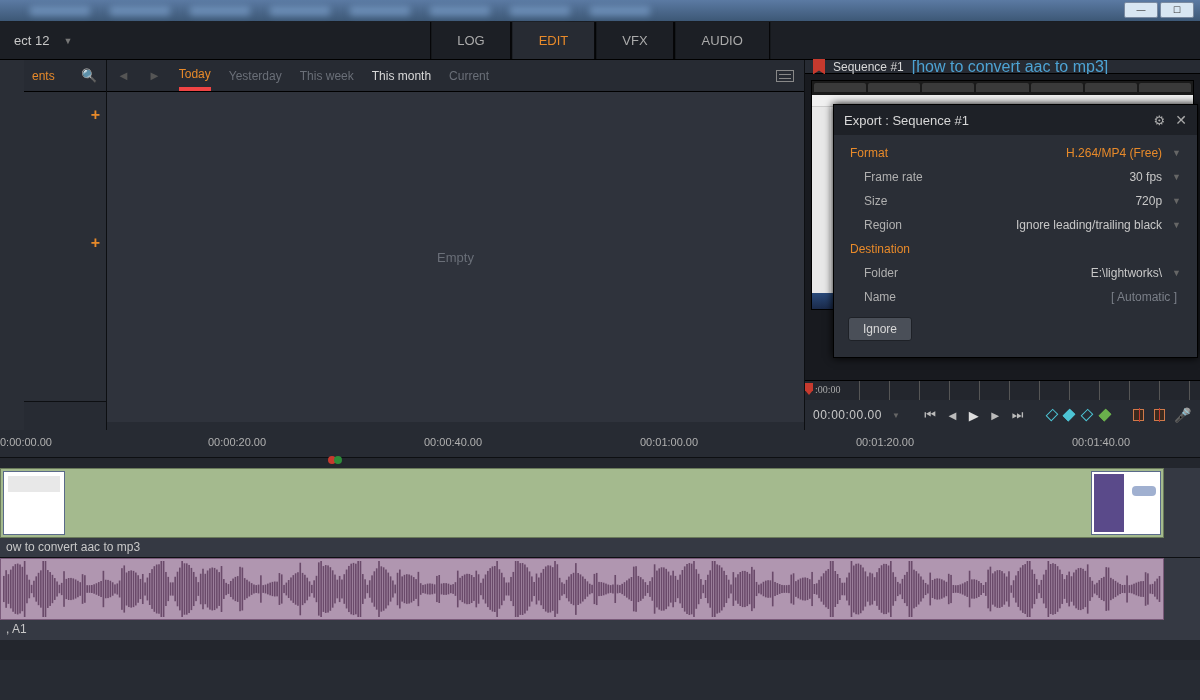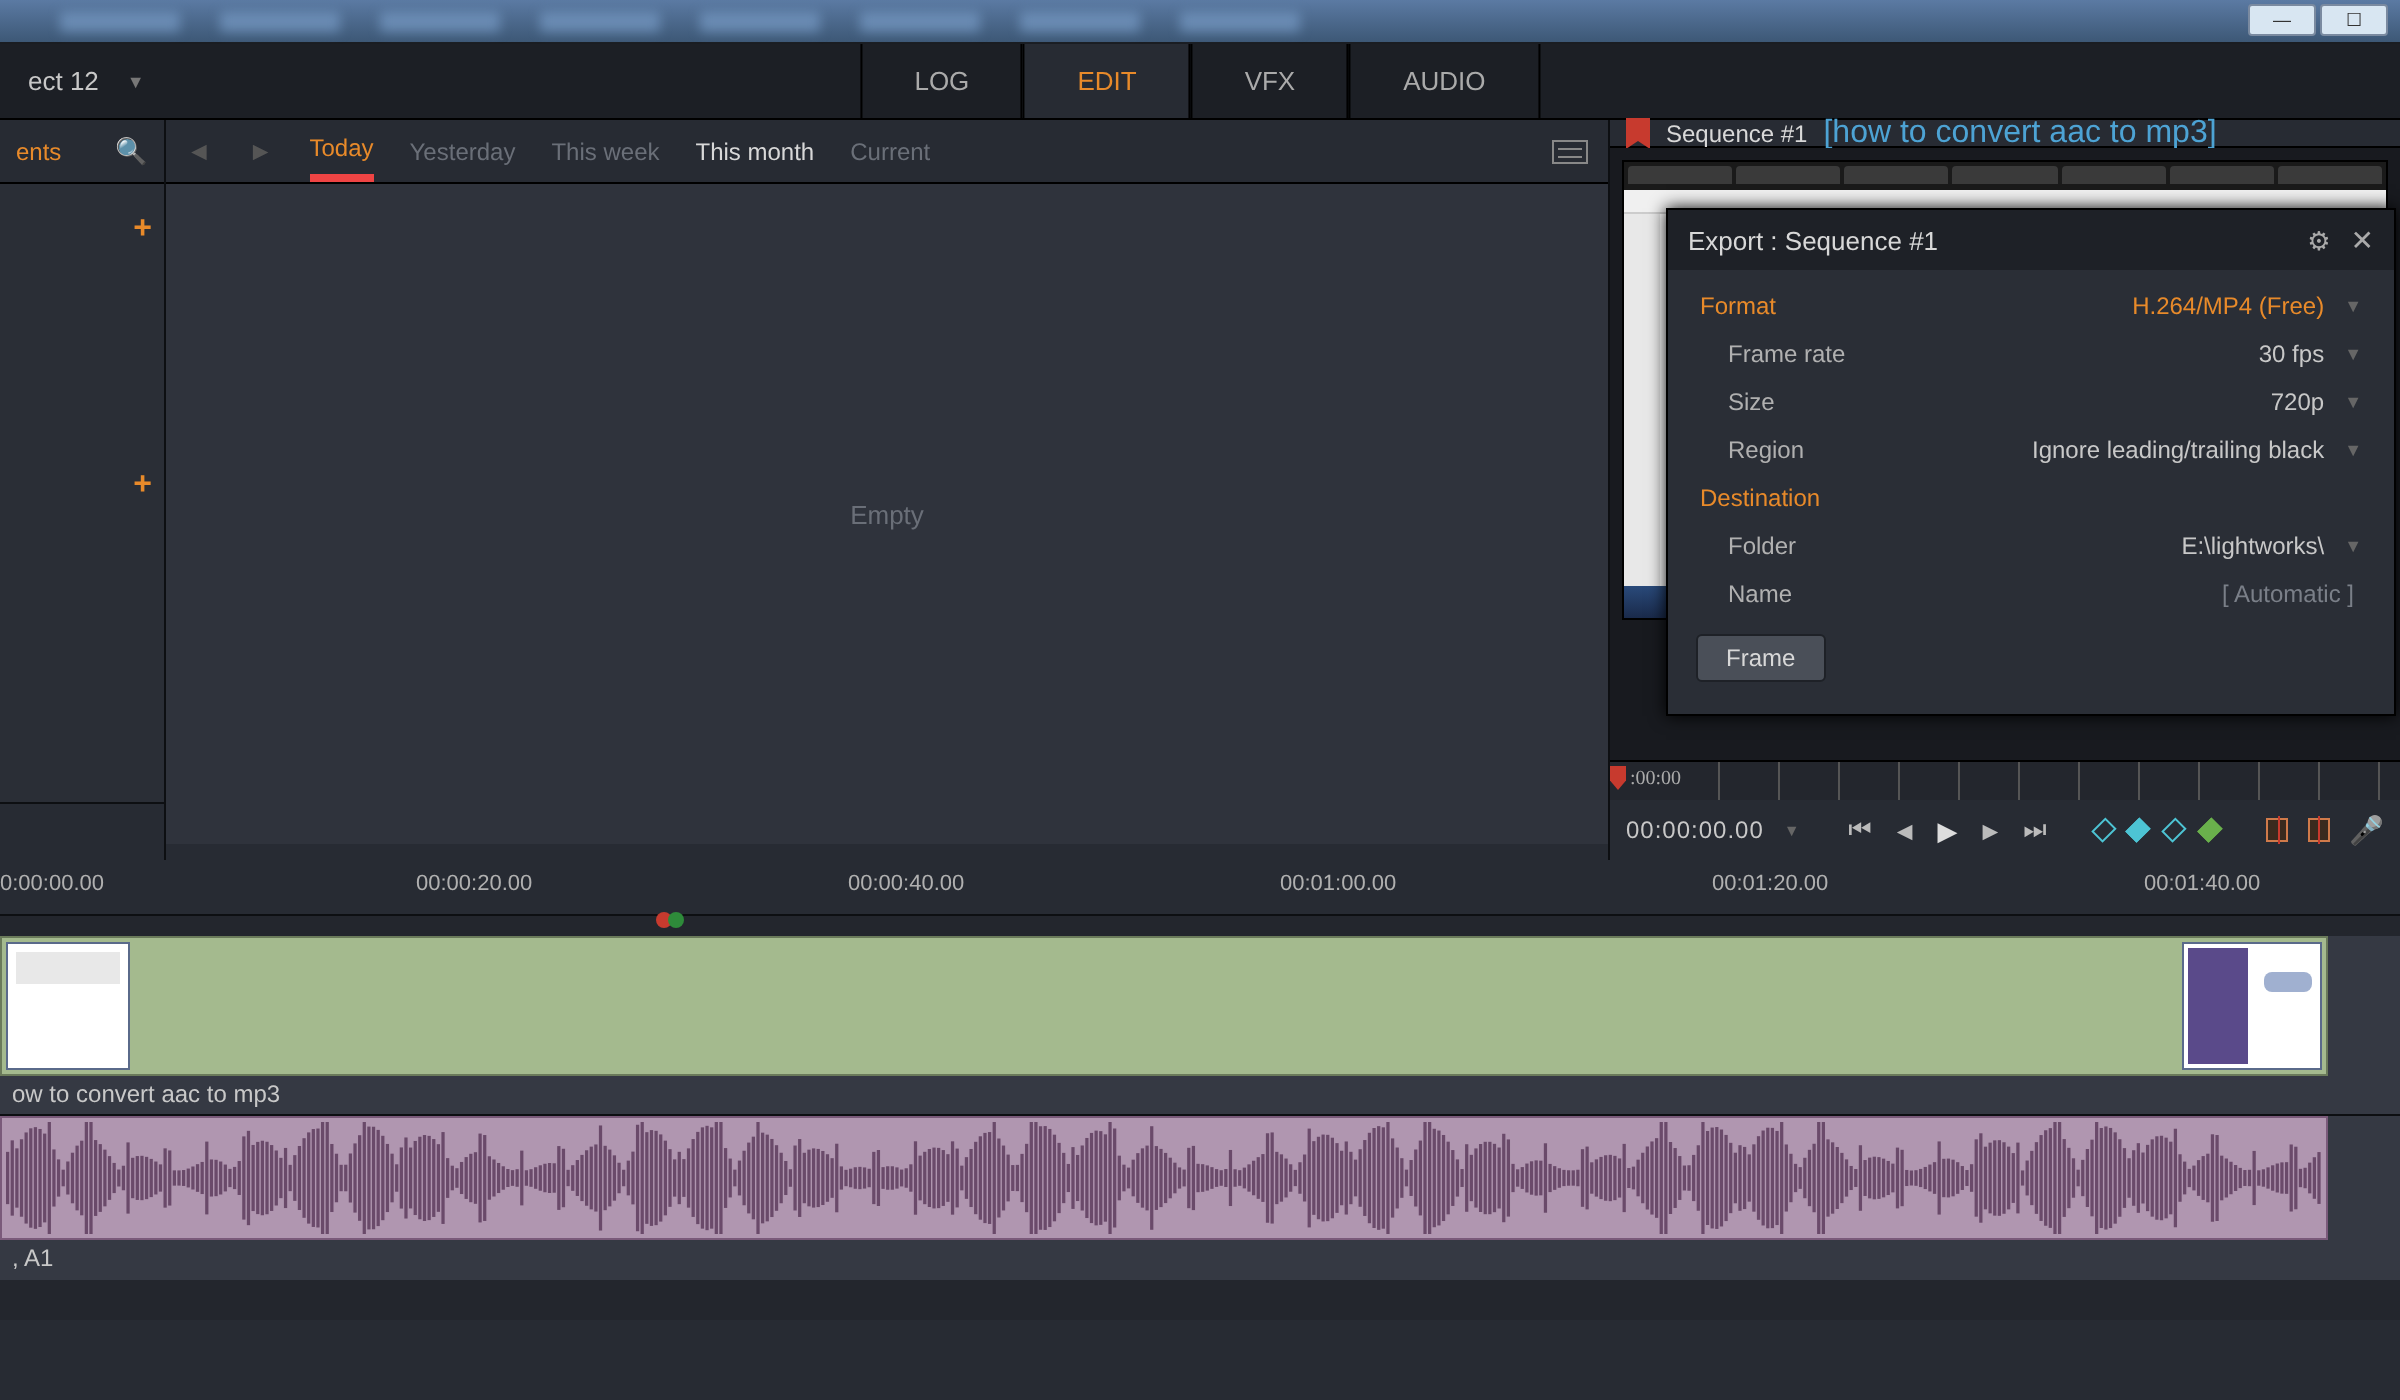--- a/index.html
+++ b/index.html
@@ -14,21 +14,21 @@
 
   
   .main-header { height:38px; background:#1c1f25; display:flex; align-items:center; border-bottom:1px solid #000; position:relative;}
   .proj-name { padding:0 14px; color:#c8c8c8; font-size:13px;}
   .proj-dd { color:#777; font-size:9px; padding-right:20px;}
   .main-tabs { position:absolute; left:50%; transform:translateX(-50%); display:flex; height:100%; }
   .main-tab { padding:0 26px; display:flex; align-items:center; color:#aaa; font-size:13px; cursor:pointer; border-right:1px solid #000; border-left:1px solid #000;}
   .main-tab.active { color:#e88a2a; background:#272b33;}
 
   
-  .workarea { display:flex; height:370px; }
+  .workarea { display:flex; height:370px;margin-left:24px; }
 
   
   .left-col { width:83px; display:flex; flex-direction:column; border-right:1px solid #0d0f12;}
   .left-head { height:32px; background:#272b33; display:flex; align-items:center; justify-content:space-between; padding:0 8px; border-bottom:1px solid #000;}
   .left-head-txt { color:#e88a2a; font-size:12px;}
   .search-ico { color:#bbb; font-size:13px;}
   .left-body { flex:1; background:#2a2e36; position:relative; border-bottom:1px solid #0d0f12;}
   .plus-btn { position:absolute; right:6px; color:#e88a2a; font-size:16px; font-weight:bold;}
   .plus-btn.p1 { top:14px; }
   .plus-btn.p2 { top:142px; }
@@ -247,21 +247,21 @@
           </div>
           <div class="ex-row">
             <span class="ex-label sub">Folder</span>
             <span class="ex-value">E:\lightworks\</span>
             <span class="ex-dd">▼</span>
           </div>
           <div class="ex-row">
             <span class="ex-label sub">Name</span>
             <span class="ex-value muted">[ Automatic ]</span>
           </div>
-          <div class="start-btn">Frame</div>
+          <div class="start-btn">Ignore</div>
         </div>
       </div>
     </div>
 
     <div class="viewer-ruler">
       <span class="red-marker"></span>
       <span class="ruler-txt">:00:00</span>
       <div class="ruler-ticks"></div>
     </div>
 

